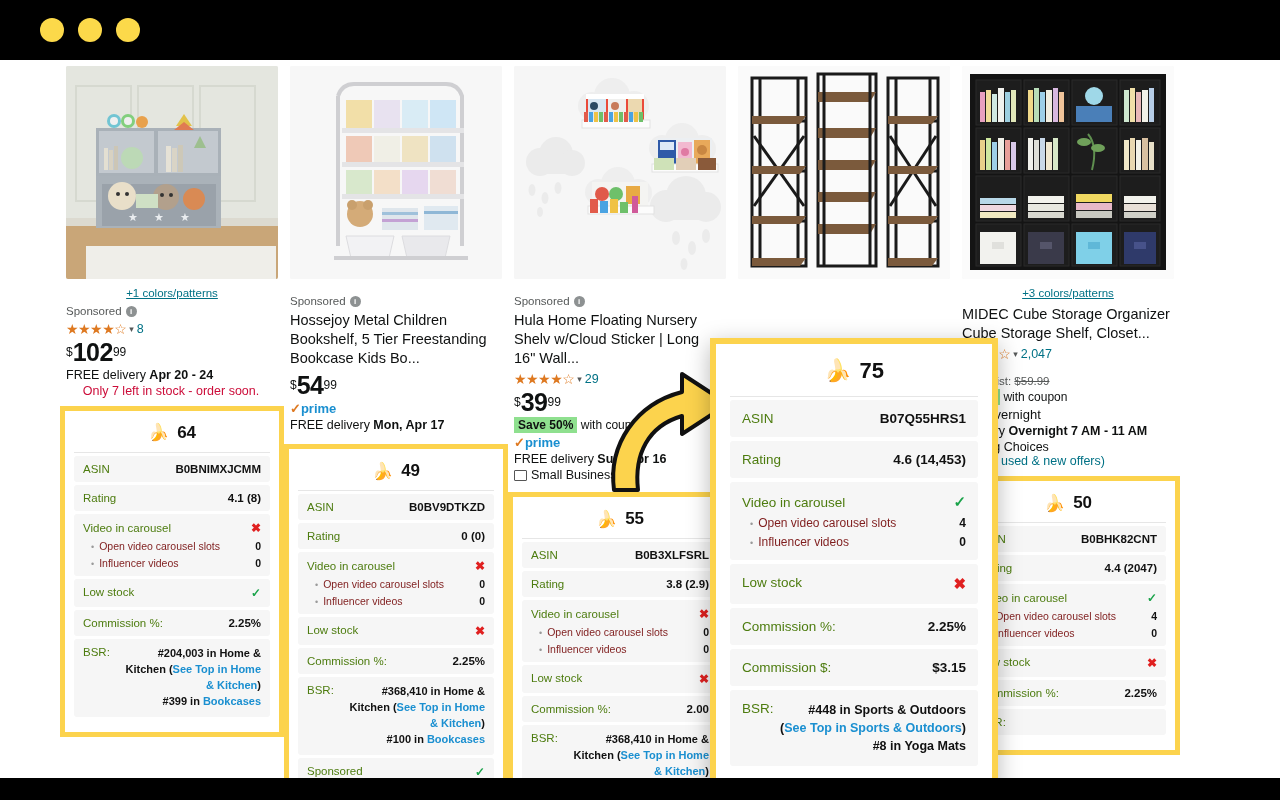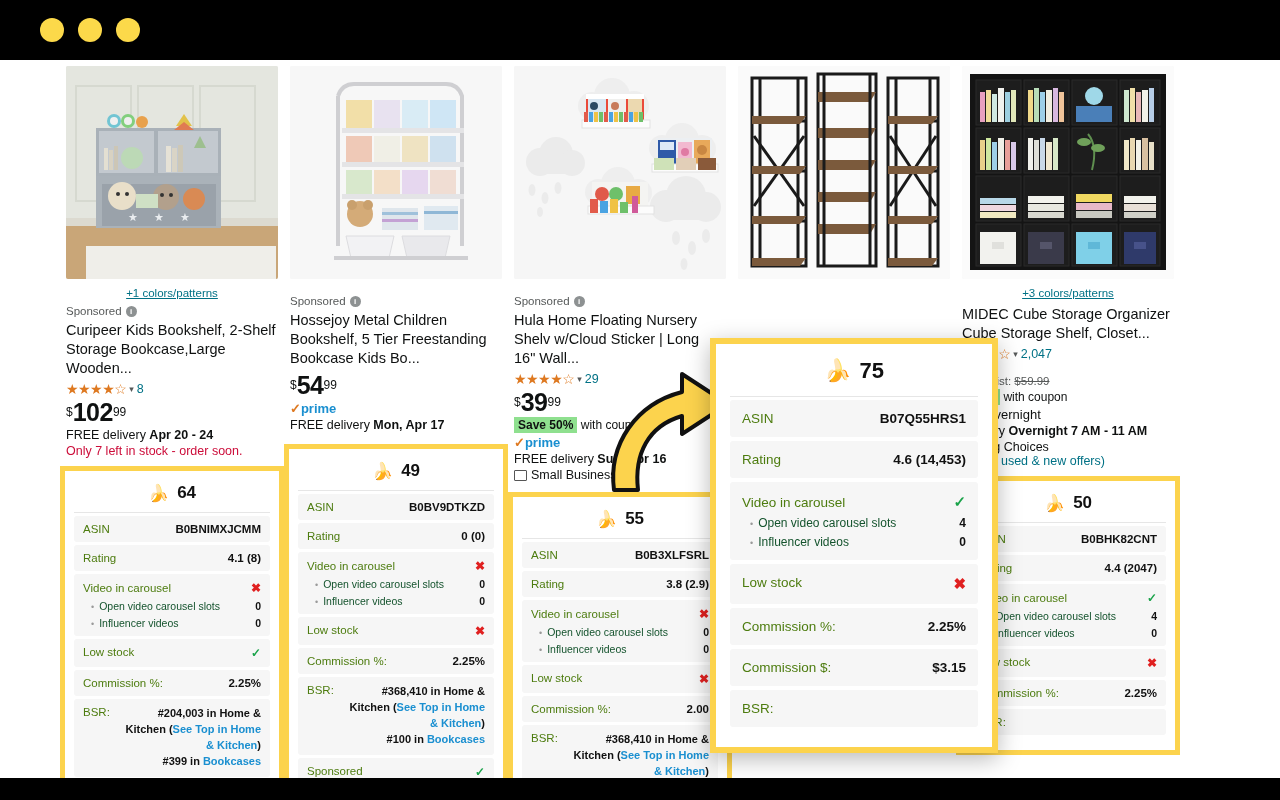--- a/index.html
+++ b/index.html
@@ -50,40 +50,40 @@
 
   .coupon { margin-bottom: 3px; font-size: 12px; color: #0F1111; }
   .coupon .badge { background: #8fe08f; padding: 1px 4px; font-weight: 700; font-size: 12px; }
   .coupon .save { background: #8fe08f; padding: 1px 4px; font-weight: 600; font-size: 12px; color:#0F1111;}
 
   .prime { font-size: 13px; color: #1a8fd0; font-weight: 700; margin-bottom: 2px; }
   .prime .chk { color: #de7921; font-weight: 700; }
   .prime .tail { color:#0F1111; font-weight: 400; }
   .delivery { font-size: 12.5px; color: #0F1111; margin-bottom: 2px; }
   .delivery b { font-weight: 700; }
-  .lowstock { font-size: 12.5px; color: #CC0C39; }
+  .lowstock { font-size: 12.5px; color: #CC0C39; text-align: center; }
   .smallbiz { font-size: 12.5px; color: #0F1111; display:flex; align-items:center; gap:4px; margin-top:2px;}
   .shop-ic { display:inline-block; width:13px; height:11px; border:1.2px solid #555; border-radius:1px; }
   .buychoices { font-size: 12.5px; color:#0F1111; }
   .buychoices .blue { color:#007185; }
 
   
   .bcard { border: 5px solid #FCD34D; background: #fff; padding: 8px 9px 12px 9px; }
   .bcard-head { display:flex; align-items:center; justify-content:center; gap: 8px;
                 padding: 4px 0 9px 0; border-bottom: 1px solid #e6e6e6; margin-bottom: 3px; }
   .bnana { font-size: 17px; line-height: 1; }
   .bscore { font-size: 17px; font-weight: 700; color: #111; }
 
   .brow { background: #f6f6f6; border-radius: 3px; padding: 7px 9px; margin-bottom: 3px;
           display: flex; justify-content: space-between; align-items: flex-start; gap: 6px; }
   .brow .lab { font-size: 11.5px; color: #4d7c0f; white-space: nowrap; }
   .brow .val { font-size: 11.5px; color: #111; font-weight: 700; text-align: right; }
   .brow.block { display: block; }
   .sub { display:flex; justify-content: space-between; align-items:center; padding-left: 8px; margin-top: 5px; }
-  .sub .lab { font-size: 10.5px; color: #14532d; }
+  .sub .lab { font-size: 10.5px; color: #7f1d1d; }
   .sub .lab:before { content: "\2022"; color:#9a9a9a; margin-right:5px; font-size:9px; }
   .sub .val { font-size: 10.5px; font-weight: 700; color:#111; }
   .hdrline { display:flex; justify-content: space-between; align-items:center; }
   .ok { color: #1aa34a; font-weight: bold; font-size: 12px; }
   .no { color: #e02020; font-weight: bold; font-size: 12px; }
   .bsr-val { font-size: 11px; text-align: right; line-height: 1.45; font-weight: 700; color:#111; }
   .bsr-val a { color: #1a8fd0; text-decoration: none; font-weight: 700; }
 
   
   .overlay { position: absolute; left: 710px; top: 278px; width: 288px;
@@ -165,21 +165,20 @@
             <text x="88" y="155" font-size="11" fill="#e9ecef">★</text>
             <text x="114" y="155" font-size="11" fill="#e9ecef">★</text>
           </svg>
         </div>
         <a class="colorlink">+1 colors/patterns</a>
         <div class="pinfo">
           <div class="sponsored-row">
             <span>Sponsored</span>
             <span class="info-i">i</span>
           </div>
-          <div class="ptitle">Curipeer Kids Bookshelf, 2-Shelf Storage Bookcase,Large Wooden...</div>
           <div class="stars-row">
             <span class="stars">★★★★☆</span>
             <span class="caret">▾</span>
             <span class="rcount">8</span>
           </div>
           <div class="price">
             <span class="cur">$</span>
             <span class="whole">102</span>
             <span class="frac">99</span>
           </div>
@@ -769,18 +768,19 @@
           <div class="brow">
             <span class="lab">Commission %:</span>
             <span class="val">2.25%</span>
           </div>
           <div class="brow">
             <span class="lab">Commission $:</span>
             <span class="val">$3.15</span>
           </div>
           <div class="brow">
             <span class="lab">BSR:</span>
+            <span class="bsr-val">#448 in Sports &amp; Outdoors (<a href="#">See Top in Sports &amp; Outdoors</a>) <br>#8 in Yoga Mats</span>
           </div>
         </div>
     </div>
 
   </div>
 </div>
 
 </body></html>

